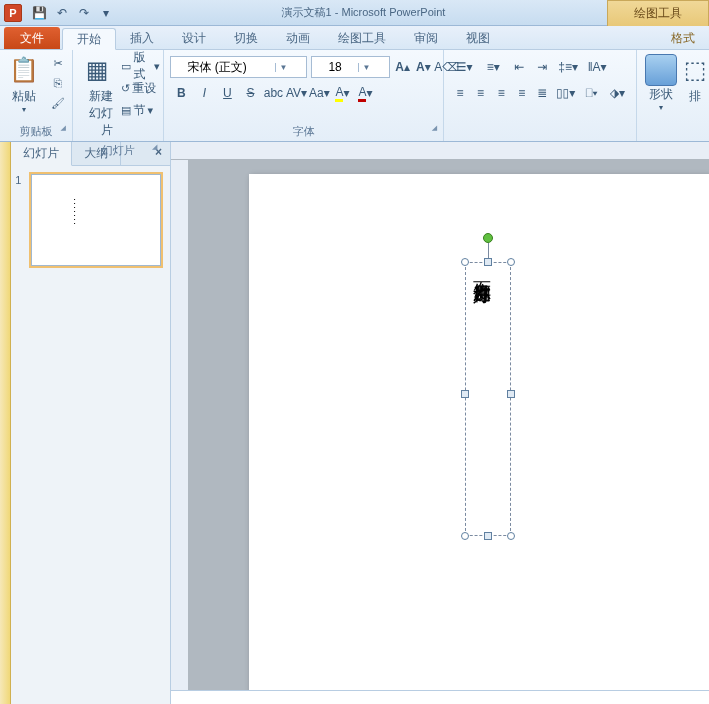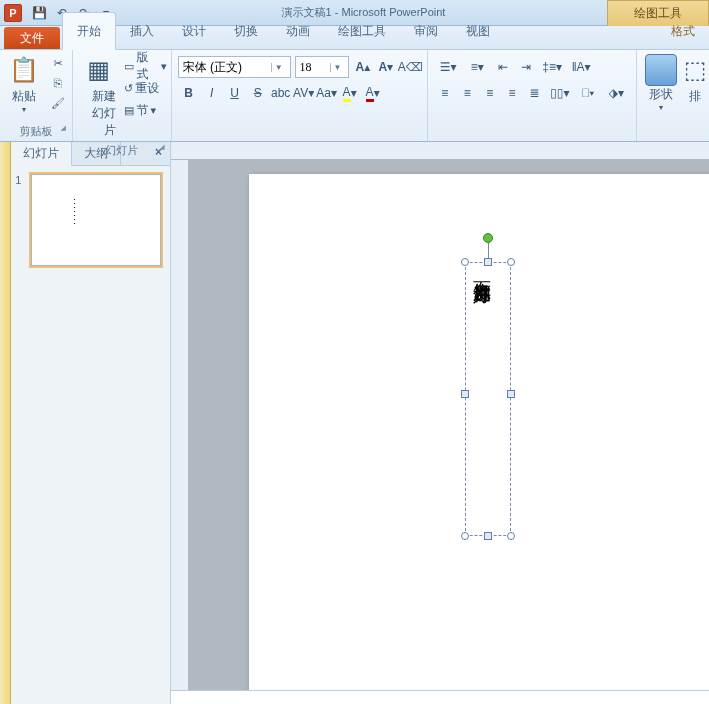--- a/index.html
+++ b/index.html
@@ -7,40 +7,40 @@
 
 .titlebar { height: 26px; background: linear-gradient(#d9e8f6, #c7dcf0); display: flex; align-items: center; border-bottom: 1px solid #9cb8d6; }
 .ppt-icon { width: 18px; height: 18px; background: #d04727; border: 1px solid #a83818; border-radius: 2px; margin: 0 4px; color: #fff; text-align: center; line-height: 16px; font-weight: bold; font-size: 11px; }
 .qat { display: flex; align-items: center; gap: 2px; padding: 0 4px; }
 .qat-btn { width: 20px; height: 20px; display: flex; align-items: center; justify-content: center; color: #3b5a7a; cursor: pointer; }
 .title-spacer { flex: 1; text-align: center; color: #4a6784; font-size: 11px; }
 .tool-tab { background: linear-gradient(#f0d898, #e8c878); border: 1px solid #c9a85a; border-bottom: none; padding: 0 26px; height: 26px; display: flex; flex-direction: column; align-items: center; justify-content: center; color: #6a4a1a; font-size: 11px; }
 
 .ribbon-tabs { height: 24px; background: linear-gradient(#e8f0fa, #d9e8f6); display: flex; align-items: flex-end; border-bottom: 1px solid #b8cde2; padding-left: 4px; }
 .file-tab { background: linear-gradient(#e06030, #c84818); color: #fff; padding: 3px 16px; border-radius: 3px 3px 0 0; margin-right: 2px; height: 22px; display: flex; align-items: center; cursor: pointer; }
-.tab { padding: 18px 14px; color: #4a6784; cursor: pointer; height: 22px; display: flex; align-items: center; }
+.tab { padding: 2px 14px; color: #4a6784; cursor: pointer; height: 22px; display: flex; align-items: center; }
 .tab.active { background: #f4f9fe; border: 1px solid #b8cde2; border-bottom: 1px solid #f4f9fe; border-radius: 3px 3px 0 0; margin-bottom: -1px; }
 .format-tab { color: #886828; }
 
 .ribbon { height: 92px; background: linear-gradient(#f4f9fe, #e4eef8); border-bottom: 1px solid #9cb8d6; display: flex; }
 .group { border-right: 1px solid #c5d8ea; padding: 2px 4px 0; display: flex; flex-direction: column; }
 .group-body { flex: 1; display: flex; align-items: flex-start; gap: 4px; }
 .group-label { text-align: center; font-size: 11px; color: #5a7694; padding: 2px 0; position: relative; }
 .group-label::after { content: "◢"; position: absolute; right: 2px; font-size: 7px; color: #7a94b0; }
 .big-btn { display: flex; flex-direction: column; align-items: center; padding: 2px 4px; cursor: pointer; color: #3a5a78; }
 .big-icon { width: 32px; height: 32px; display: flex; align-items: center; justify-content: center; font-size: 24px; margin-bottom: 2px; }
 .small-col { display: flex; flex-direction: column; gap: 2px; padding-top: 2px; }
 .small-btn { width: 20px; height: 18px; display: flex; align-items: center; justify-content: center; cursor: pointer; color: #3a5a78; font-size: 11px; }
 .small-row { display: flex; align-items: center; gap: 2px; height: 20px; color: #3a5a78; cursor: pointer; font-size: 11px; }
 
 .font-row1 { display: flex; gap: 4px; align-items: center; margin-bottom: 4px; }
-.combo { border: 1px solid #a6bcd4; background: #fff; height: 22px; display: flex; align-items: center; padding: 0 4px; font-size: 12px; }
+.combo { border: 1px solid #a6bcd4; background: #fff; height: 22px; display: flex; align-items: center; padding: 0 16px; font-size: 12px; }
 .combo-drop { border-left: 1px solid #a6bcd4; padding: 0 3px; color: #5a7694; font-size: 8px; }
 .font-name { width: 88px; }
-.font-size { width: 30px; font-family: Liberation Serif, serif; }
+.font-size { width: 30px; }
 .fbtn { width: 22px; height: 22px; display: flex; align-items: center; justify-content: center; cursor: pointer; color: #3a5a78; border: 1px solid transparent; }
 .font-row2 { display: flex; gap: 1px; align-items: center; }
 
 .para-row { display: flex; gap: 1px; align-items: center; margin-bottom: 4px; }
 .pbtn { width: 22px; height: 22px; display: flex; align-items: center; justify-content: center; cursor: pointer; color: #3a5a78; font-size: 12px; }
 .pbtn.wide { width: 28px; }
 
 .shape-icon { width: 32px; height: 32px; background: linear-gradient(#a8d0f0, #68a0d8); border: 1px solid #4878b0; border-radius: 4px; }
 
 .workspace { display: flex; height: calc(704px - 26px - 24px - 92px); }
@@ -178,20 +178,21 @@
         <div class="fbtn">
             <s>S</s>
           </div>
         <div class="fbtn">abc</div>
         <div class="fbtn"><span>AV</span>▾</div>
         <div class="fbtn"><span>Aa</span>▾</div>
         <div class="fbtn"><span style="border-bottom:3px solid #ff0">A</span>▾</div>
         <div class="fbtn"><span style="border-bottom:3px solid #c00000">A</span>▾</div>
       </div>
     </div>
+    <div class="group-label">字体</div>
   </div>
 
   <div class="group" style="min-width:190px">
     <div style="flex:1;padding:4px 2px">
       <div class="para-row">
         <div class="pbtn wide">☰▾</div>
         <div class="pbtn wide">≡▾</div>
         <div class="pbtn">⇤</div>
         <div class="pbtn">⇥</div>
         <div class="pbtn wide">‡≡▾</div>

